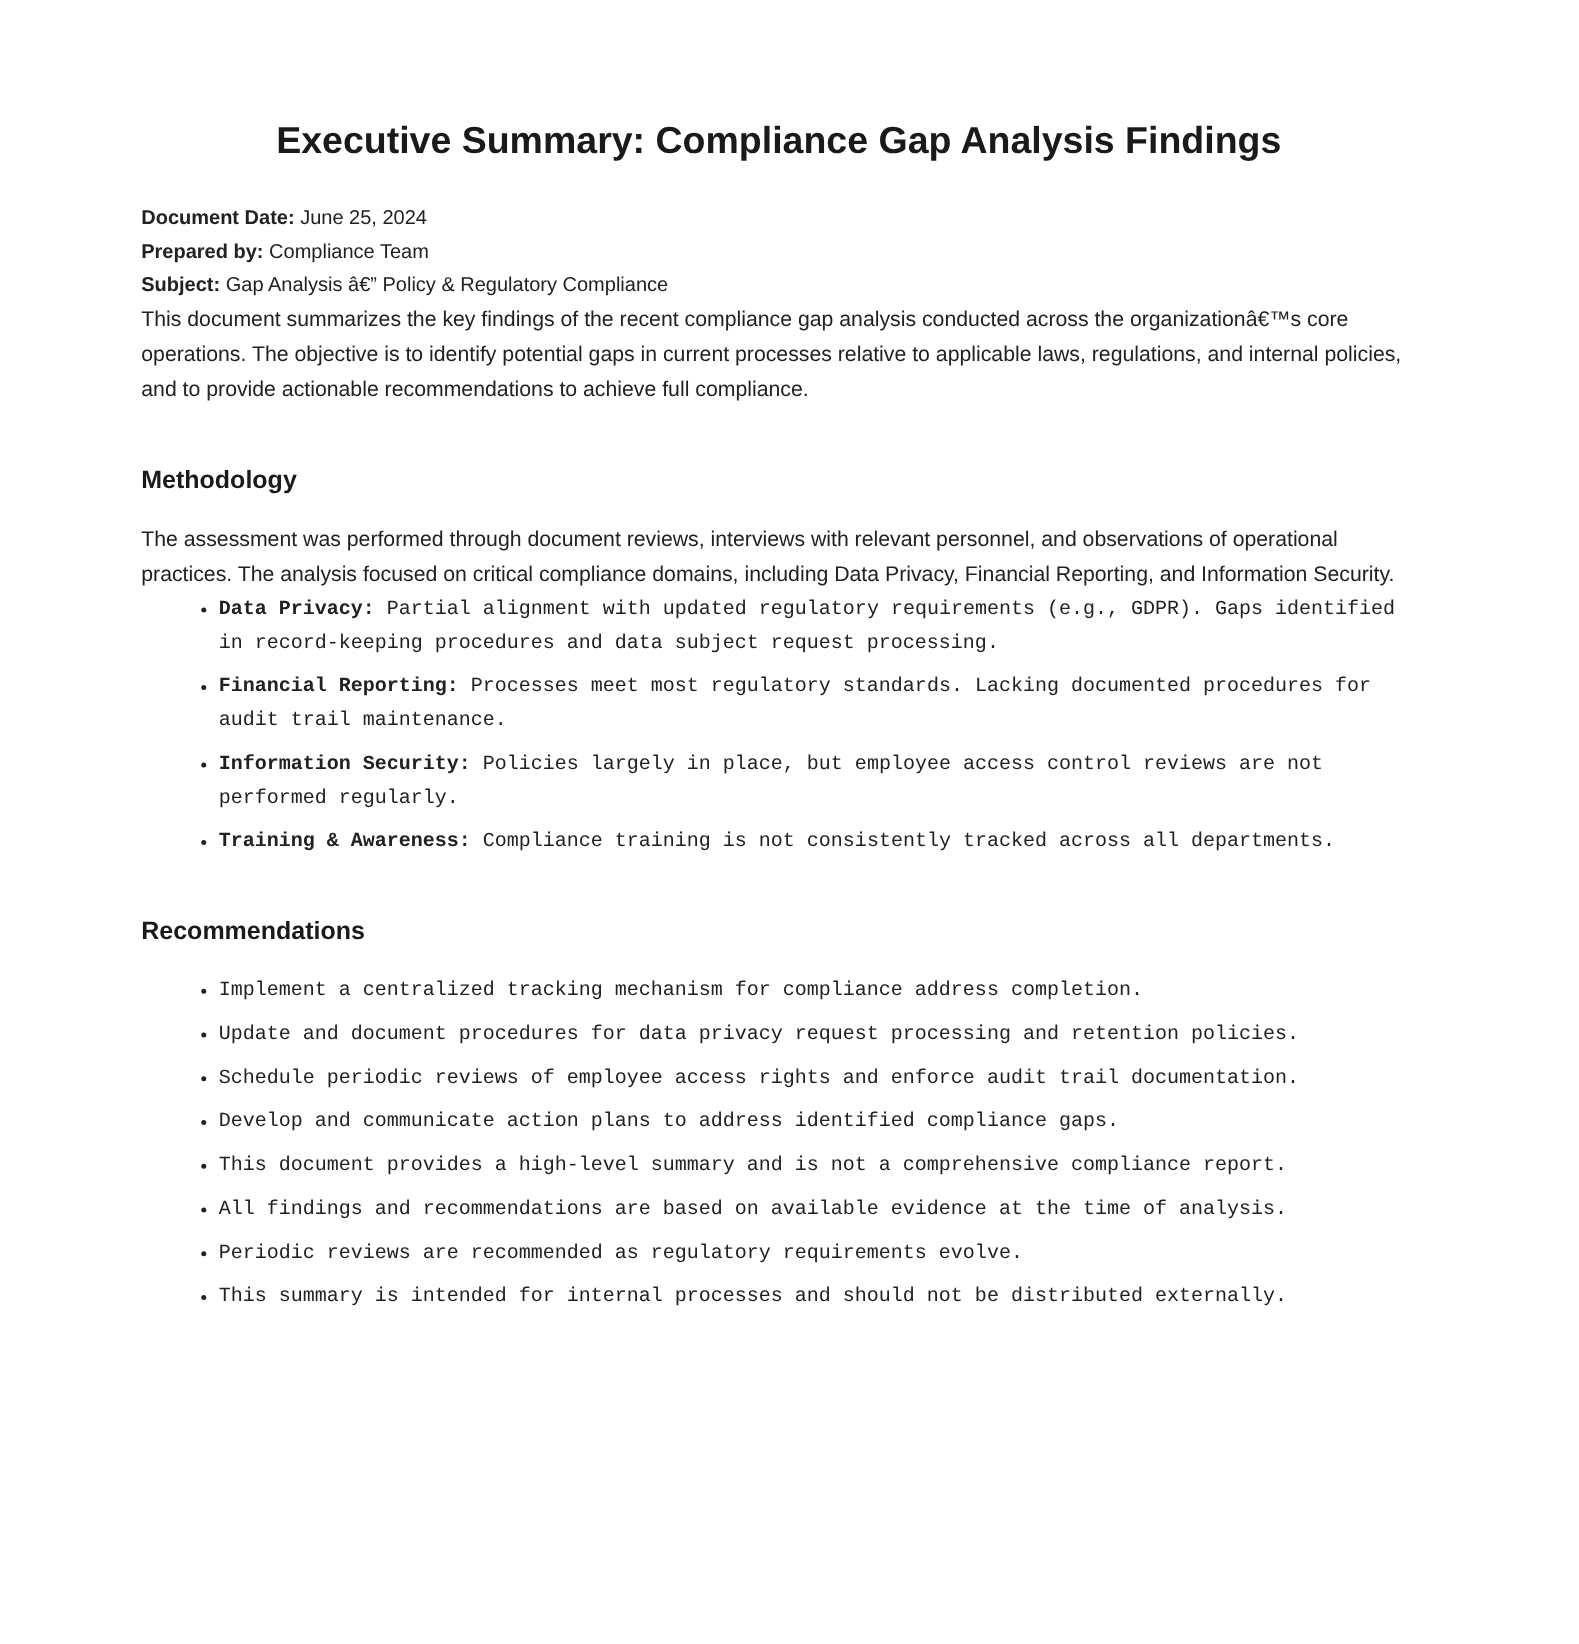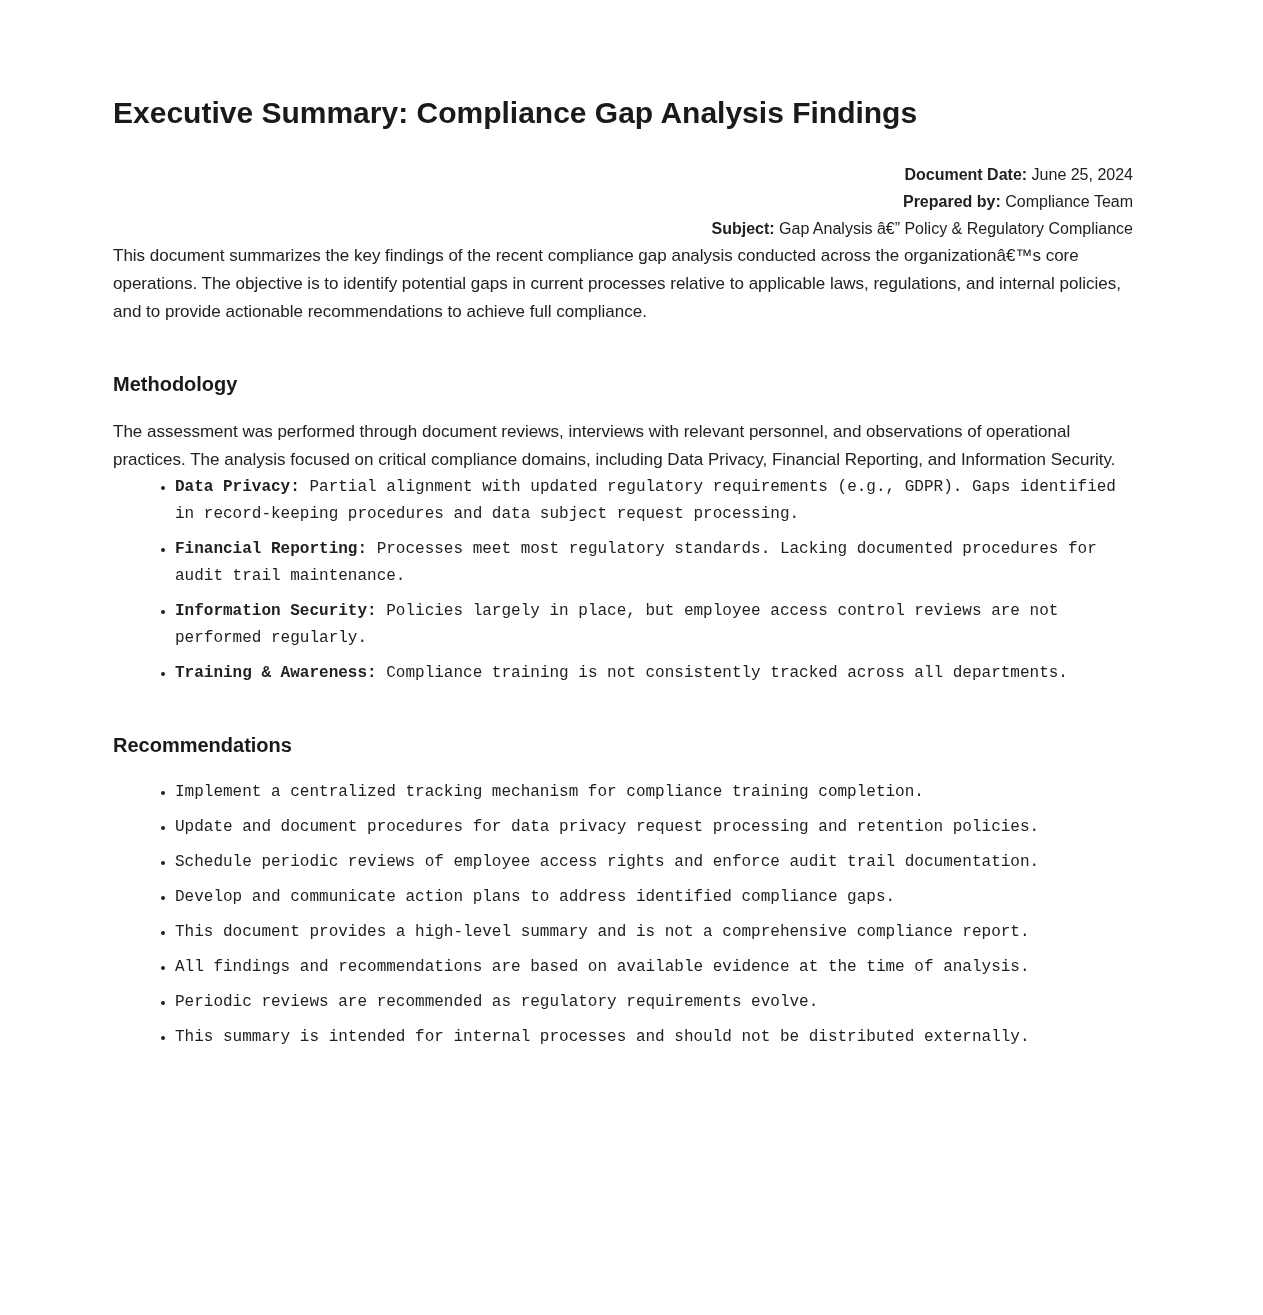--- a/index.html
+++ b/index.html
@@ -17,26 +17,26 @@
     box-sizing: border-box;
     padding: 95px 130px 80px 113px;
     background: #ffffff;
   }
   h1.doc-title {
     font-size: 30px;
     font-weight: 700;
     color: #1a1a1a;
     margin: 0 0 30px 0;
     line-height: 1.2;
+    text-align: center;
   }
   .meta-line {
     font-size: 16px;
     line-height: 27px;
     margin: 0;
-    text-align: right;
   }
   .meta-label {
     font-weight: 700;
   }
   h2.section-heading {
     font-size: 20px;
     font-weight: 600;
     color: #1a1a1a;
     margin: 45px 0 21px 0;
     line-height: 1.3;
@@ -97,21 +97,21 @@
       <li><span class="b">Data Privacy:</span> <span>Partial alignment with updated regulatory requirements (e.g., GDPR). Gaps identified in record-keeping procedures and data subject request processing.</span></li>
       <li><span class="b">Financial Reporting:</span> <span>Processes meet most regulatory standards. Lacking documented procedures for audit trail maintenance.</span></li>
       <li><span class="b">Information Security:</span> <span>Policies largely in place, but employee access control reviews are not performed regularly.</span></li>
       <li><span class="b">Training &amp; Awareness:</span> <span>Compliance training is not consistently tracked across all departments.</span></li>
     </ul>
   </section>
 
   <section>
     <h2 class="section-heading">Recommendations</h2>
     <ul class="bullet-list">
-      <li>Implement a centralized tracking mechanism for compliance training completion.</li>
+      <li>Implement a centralized tracking mechanism for compliance address completion.</li>
       <li>Update and document procedures for data privacy request processing and retention policies.</li>
       <li>Schedule periodic reviews of employee access rights and enforce audit trail documentation.</li>
       <li>Develop and communicate action plans to address identified compliance gaps.</li>
     </ul>
   </section>
 
   <section>
     <ul class="bullet-list">
       <li>This document provides a high-level summary and is not a comprehensive compliance report.</li>
       <li>All findings and recommendations are based on available evidence at the time of analysis.</li>

